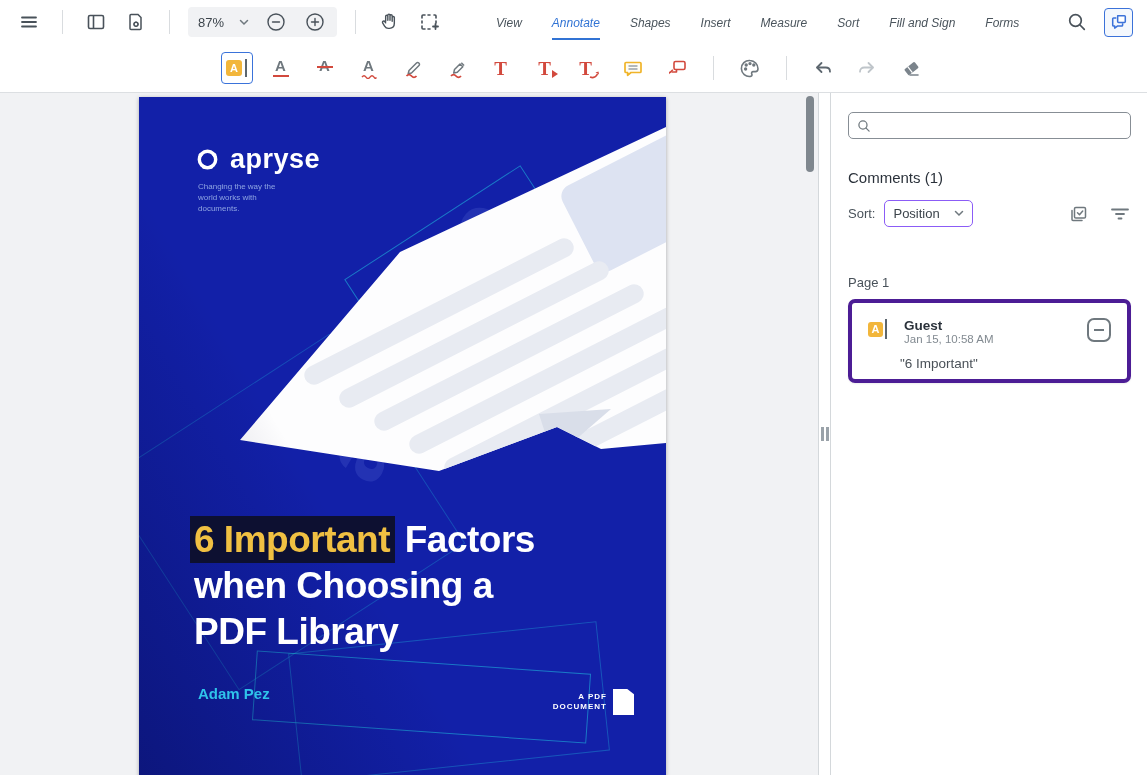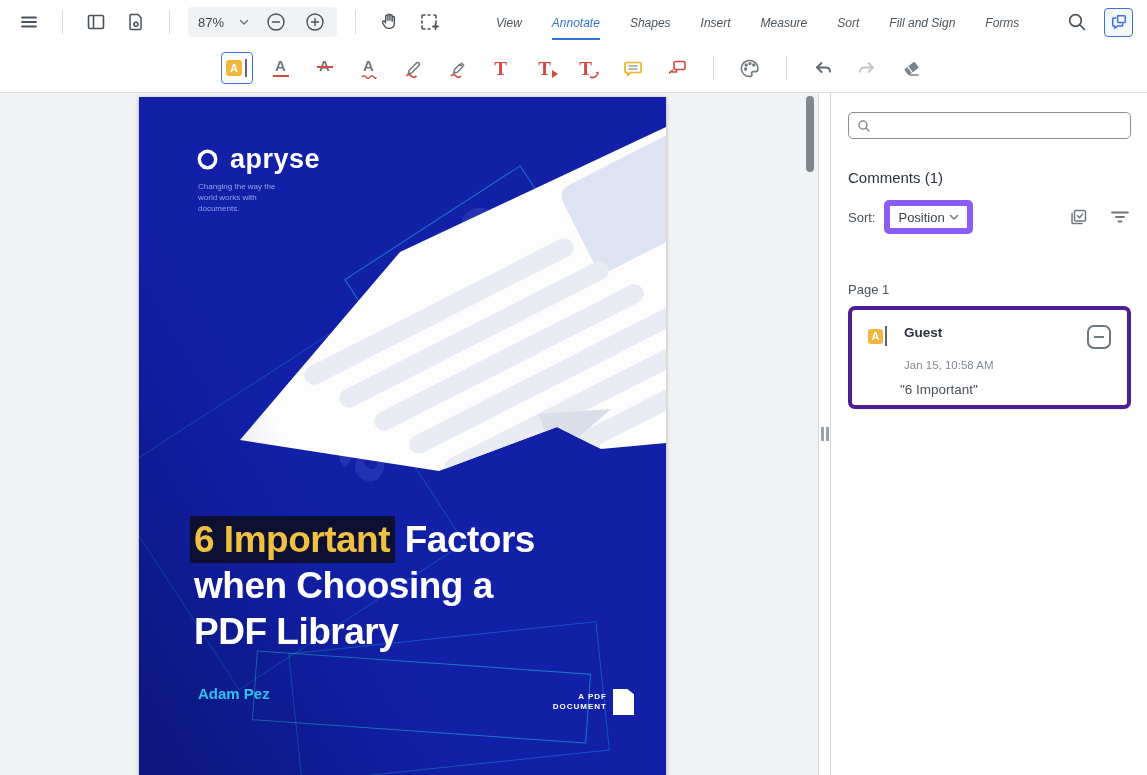--- a/index.html
+++ b/index.html
@@ -84,33 +84,33 @@
 
   
   .panel { width:316px; background:#fff; padding:19px 16px 0 17px; }
   .search-box { display:flex; align-items:center; gap:7px; height:27px; border:1px solid #878e95;
     border-radius:5px; padding:0 8px; }
   .search-box input { border:none; outline:none; flex:1; font-size:13px; font-family:inherit; background:transparent; }
   .panel-title { margin-top:30px; font-size:15px; color:#2b323b; }
   .sort-row { margin-top:14px; display:flex; align-items:center; }
   .sort-label { font-size:13px; color:#49525a; }
   .select { margin-left:9px; display:flex; align-items:center; justify-content:space-between;
-    width:89px; height:34px; border:6px solid #8b5cf6; border-radius:5px; padding:0 8px; cursor:pointer; }
+    width:89px; height:27px; border:1px solid #8b5cf6; border-radius:5px; padding:0 8px; cursor:pointer; }
   .select span { font-size:13px; color:#3c444b; }
   .sort-icons { margin-left:auto; display:flex; align-items:center; gap:20px; }
   .group-label { margin-top:48px; font-size:13px; color:#49525a; }
   .comment-card { margin-top:9px; border:4px solid #4c1d95; border-radius:7px; background:#fff;
     box-shadow:0 1px 2px rgba(0,0,0,.07); padding:15px 16px 8px; }
   .cc-head { display:flex; align-items:flex-start; }
   .cc-avatar { display:flex; align-items:center; margin-top:1px; }
   .cc-avatar .hl-chip { width:15px; height:15px; }
   .cc-avatar .hl-bar { height:20px; margin-left:2px; }
   .cc-meta { margin-left:17px; }
   .cc-author { font-size:13.5px; font-weight:bold; color:#2b323b; }
-  .cc-time { margin-top:19px; font-size:11.5px; color:#828a91; }
+  .cc-time { margin-top:0; font-size:11.5px; color:#828a91; }
   .cc-state { margin-left:auto; width:24px; height:24px; border:2px solid #6f787e; border-radius:7px;
     display:flex; align-items:center; justify-content:center; cursor:pointer; background:none; }
   .cc-state i { display:block; width:10px; height:2px; background:#6f787e; }
   .cc-quote { margin:11px 0 0 32px; font-size:13.5px; color:#4a5158; }
 </style>
 </head>
 <body>
 
 <div class="topbar">
   <div class="tb-left">

